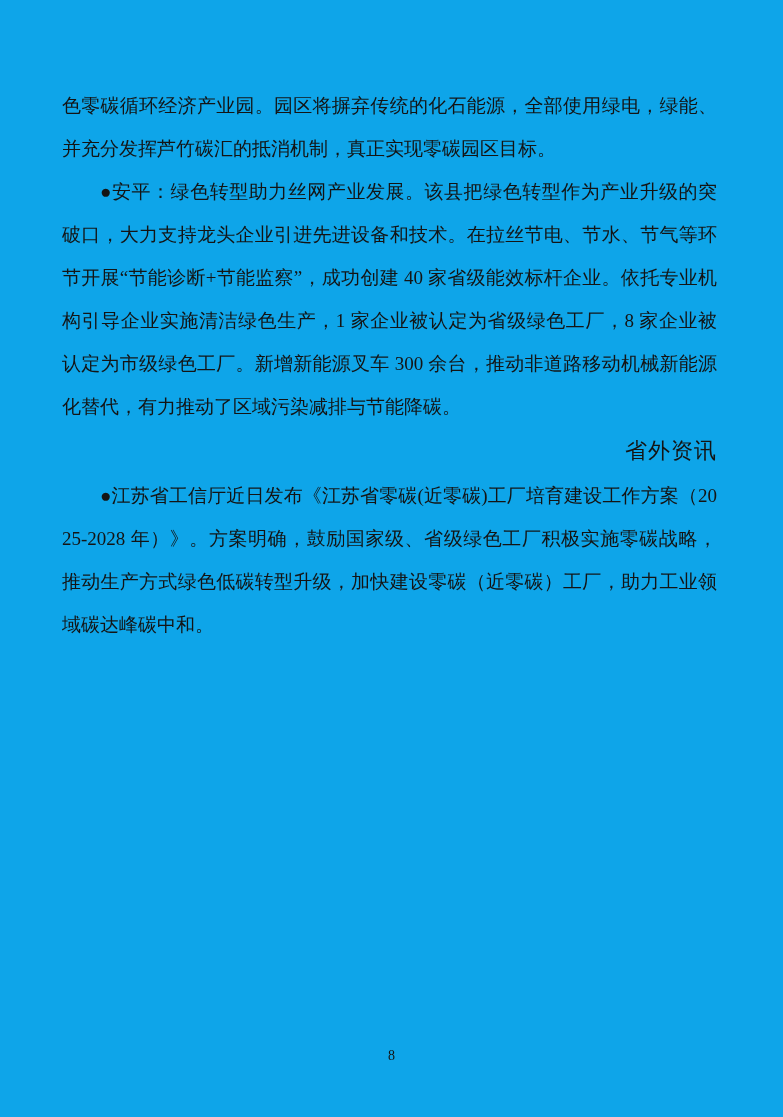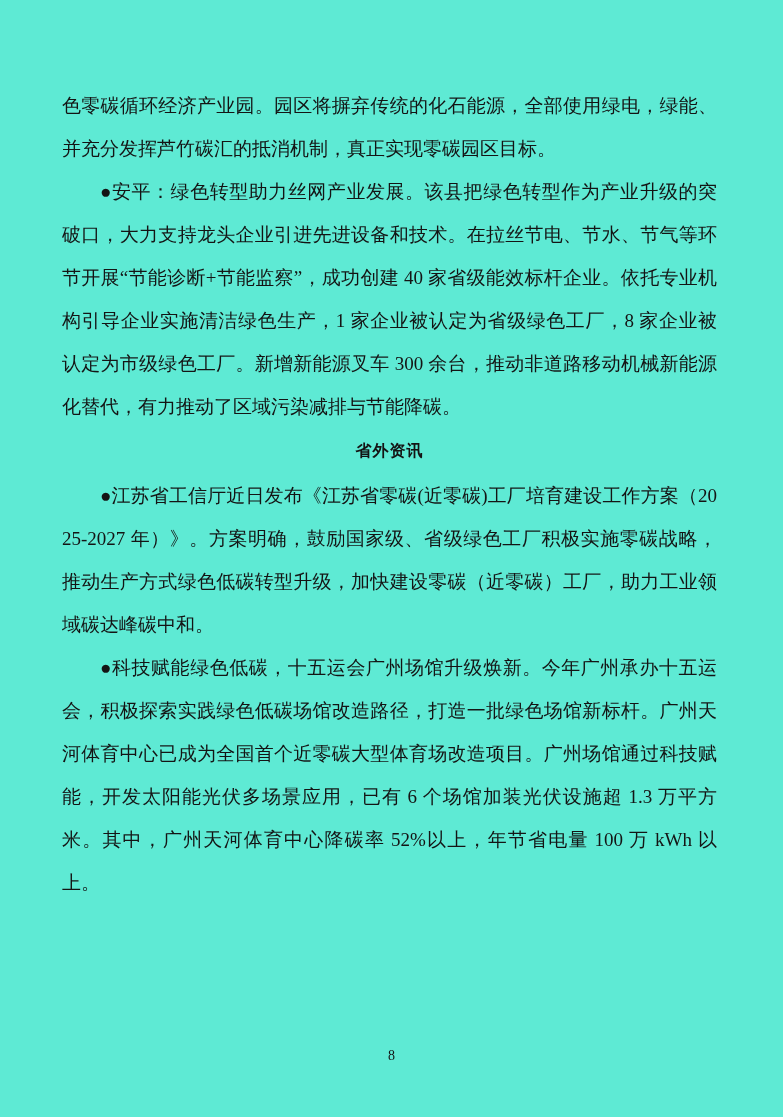--- a/index.html
+++ b/index.html
@@ -4,21 +4,21 @@
 <style>
   html, body {
     margin: 0;
     padding: 0;
     background: #ffffff;
   }
   .page {
     position: relative;
     width: 783px;
     height: 1117px;
-    background: #5eead4;
+    background: #0ea5e9;
     overflow: hidden;
     font-family: "Liberation Serif", "DejaVu Serif", serif;
     color: #141414;
   }
   .content {
     position: absolute;
     top: 84px;
     left: 62px;
     width: 655px;
   }
@@ -29,24 +29,24 @@
     text-align: justify;
     text-justify: inter-character;
     text-indent: 2em;
     word-break: break-all;
   }
   p.para.continuation {
     text-indent: 0;
   }
   h2.section-heading {
     margin: 0;
-    font-size: 16px;
+    font-size: 22px;
     line-height: 46px;
-    font-weight: bold;
-    text-align: center;
+    font-weight: normal;
+    text-align: right;
     letter-spacing: 1px;
   }
   .page-number {
     position: absolute;
     left: 0;
     right: 0;
     bottom: 52px;
     text-align: center;
     font-size: 14px;
     line-height: 18px;
@@ -54,17 +54,16 @@
   }
 </style>
 </head>
 <body>
 
 <div class="page">
   <main class="content">
     <p class="para continuation">色零碳循环经济产业园。园区将摒弃传统的化石能源，全部使用绿电，绿能、并充分发挥芦竹碳汇的抵消机制，真正实现零碳园区目标。</p>
     <p class="para">●安平：绿色转型助力丝网产业发展。该县把绿色转型作为产业升级的突破口，大力支持龙头企业引进先进设备和技术。在拉丝节电、节水、节气等环节开展“节能诊断+节能监察”，成功创建 40 家省级能效标杆企业。依托专业机构引导企业实施清洁绿色生产，1 家企业被认定为省级绿色工厂，8 家企业被认定为市级绿色工厂。新增新能源叉车 300 余台，推动非道路移动机械新能源化替代，有力推动了区域污染减排与节能降碳。</p>
     <h2 class="section-heading">省外资讯</h2>
-    <p class="para">●江苏省工信厅近日发布《江苏省零碳(近零碳)工厂培育建设工作方案（2025-2027 年）》。方案明确，鼓励国家级、省级绿色工厂积极实施零碳战略，推动生产方式绿色低碳转型升级，加快建设零碳（近零碳）工厂，助力工业领域碳达峰碳中和。</p>
-    <p class="para">●科技赋能绿色低碳，十五运会广州场馆升级焕新。今年广州承办十五运会，积极探索实践绿色低碳场馆改造路径，打造一批绿色场馆新标杆。广州天河体育中心已成为全国首个近零碳大型体育场改造项目。广州场馆通过科技赋能，开发太阳能光伏多场景应用，已有 6 个场馆加装光伏设施超 1.3 万平方米。其中，广州天河体育中心降碳率 52%以上，年节省电量 100 万 kWh 以上。</p>
+    <p class="para">●江苏省工信厅近日发布《江苏省零碳(近零碳)工厂培育建设工作方案（2025-2028 年）》。方案明确，鼓励国家级、省级绿色工厂积极实施零碳战略，推动生产方式绿色低碳转型升级，加快建设零碳（近零碳）工厂，助力工业领域碳达峰碳中和。</p>
   </main>
   <footer class="page-number">8</footer>
 </div>
 
 </body></html>

